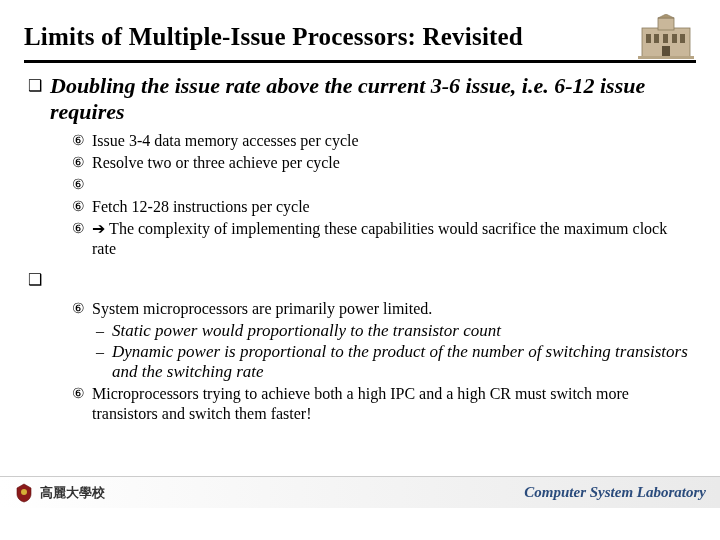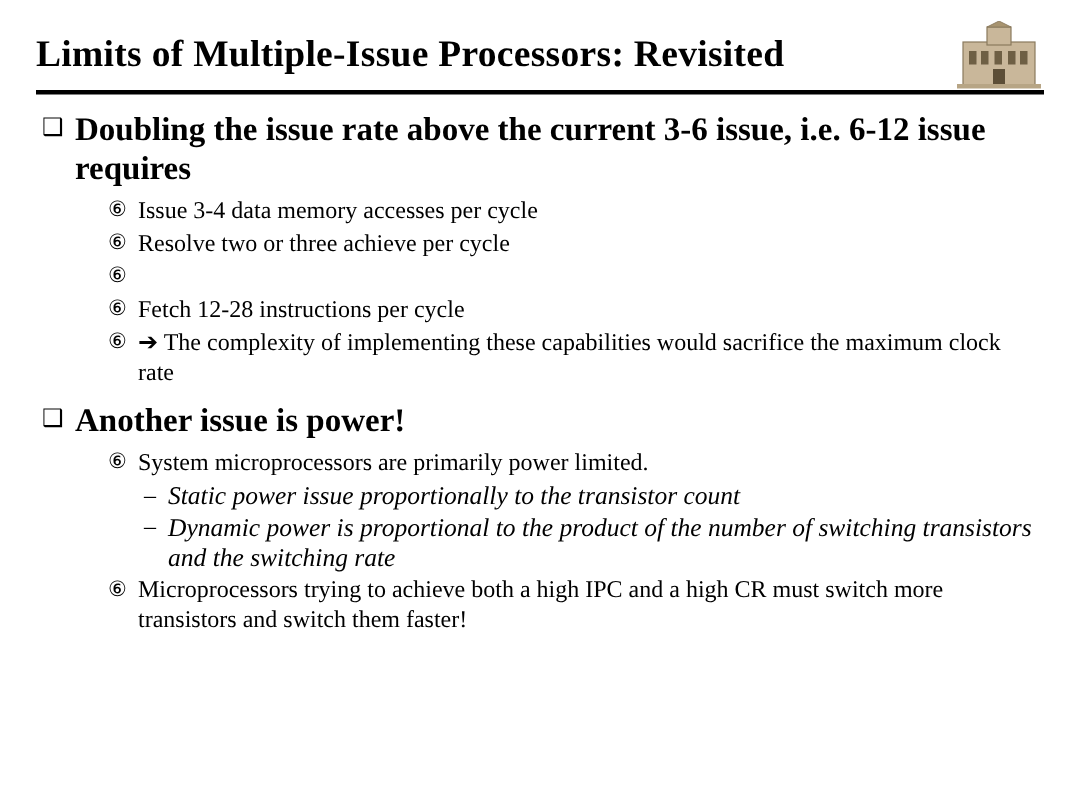--- a/index.html
+++ b/index.html
@@ -4,21 +4,21 @@
 <style>
   * { margin: 0; padding: 0; box-sizing: border-box; }
   html, body { width: 720px; height: 540px; font-family: "Times New Roman", Times, serif; background: #fff; color: #000; }
   .slide { width: 720px; height: 508px; position: relative; padding: 14px 24px 50px 24px; }
   .title-row { display: flex; align-items: center; border-bottom: 3px solid #000; padding-bottom: 0; margin-bottom: 10px; }
   .title-text { font-weight: bold; font-size: 25px; flex: 1; letter-spacing: 0.2px; }
   .bldg { width: 60px; height: 46px; margin-left: 8px; }
   .content { padding: 0 4px; }
   .l1 { display: flex; margin: 8px 0 6px 0; }
   .l1-bullet { width: 22px; flex-shrink: 0; font-size: 16px; line-height: 26px; }
-  .l1-text { font-weight: bold; font-size: 22px; line-height: 26px; }
+  .l1-text { font-style: italic; font-weight: bold; font-size: 22px; line-height: 26px; }
   .l2-group { margin: 2px 0 2px 44px; }
   .l2 { display: flex; margin: 2px 0; }
   .l2-bullet { width: 20px; flex-shrink: 0; font-size: 14px; line-height: 20px; }
   .l2-text { font-family: Liberation Serif, serif; font-size: 16px; line-height: 20px; }
   .l3-group { margin: 2px 0 2px 24px; }
   .l3 { display: flex; margin: 1px 0; }
   .l3-bullet { width: 16px; flex-shrink: 0; font-size: 16px; line-height: 20px; }
   .l3-text { font-style: italic; font-size: 17px; line-height: 20px; }
   .footer { position: absolute; left: 0; bottom: 0; width: 720px; height: 32px; background: linear-gradient(to right, #fff 0%, #f2f2f2 60%, #eaeaea 100%); border-top: 1px solid #ccc; display: flex; align-items: center; justify-content: space-between; padding: 0 14px; }
   .footer-left { display: flex; align-items: center; gap: 6px; }
@@ -71,40 +71,49 @@
         <div class="l2-text">Fetch 12-28 instructions per cycle</div>
       </div>
       <div class="l2">
         <div class="l2-bullet">⑥</div>
         <div class="l2-text">➔ The complexity of implementing these capabilities would sacrifice the maximum clock rate</div>
       </div>
     </div>
 
     <div class="l1">
       <div class="l1-bullet">❑</div>
-      <div class="l1-text">Another issue is power!</div>
     </div>
 
     <div class="l2-group">
       <div class="l2">
         <div class="l2-bullet">⑥</div>
         <div class="l2-text">System microprocessors are primarily power limited.</div>
       </div>
       <div class="l3-group">
         <div class="l3">
           <div class="l3-bullet">–</div>
-          <div class="l3-text">Static power issue proportionally to the transistor count</div>
+          <div class="l3-text">Static power would proportionally to the transistor count</div>
         </div>
         <div class="l3">
           <div class="l3-bullet">–</div>
           <div class="l3-text">Dynamic power is proportional to the product of the number of switching transistors and the switching rate</div>
         </div>
       </div>
       <div class="l2">
         <div class="l2-bullet">⑥</div>
         <div class="l2-text">Microprocessors trying to achieve both a high IPC and a high CR must switch more transistors and switch them faster!</div>
       </div>
     </div>
 
   </div>
 
+  <div class="footer">
+    <div class="footer-left">
+      <svg class="footer-logo" viewBox="0 0 20 20">
+        <path d="M10 1 L17 5 L17 11 C17 15 14 18 10 19 C6 18 3 15 3 11 L3 5 Z" fill="#8b1a1a" stroke="#5e0f0f" stroke-width="0.6"></path>
+        <circle cx="10" cy="9" r="3" fill="#d4af37"></circle>
+      </svg>
+      <span class="footer-left-text">高麗大學校</span>
+    </div>
+    <div class="footer-right">Computer System Laboratory</div>
+  </div>
 
 </div>
 
 </body></html>

